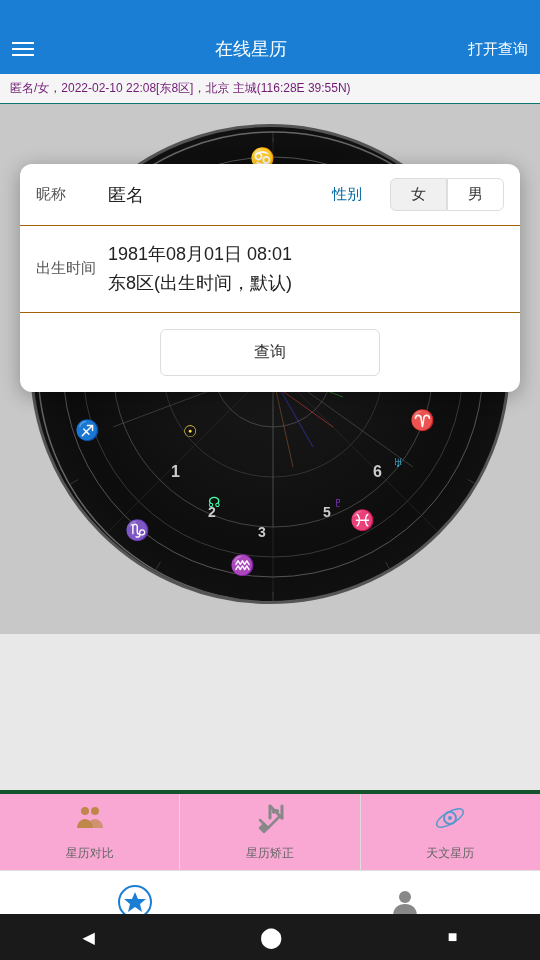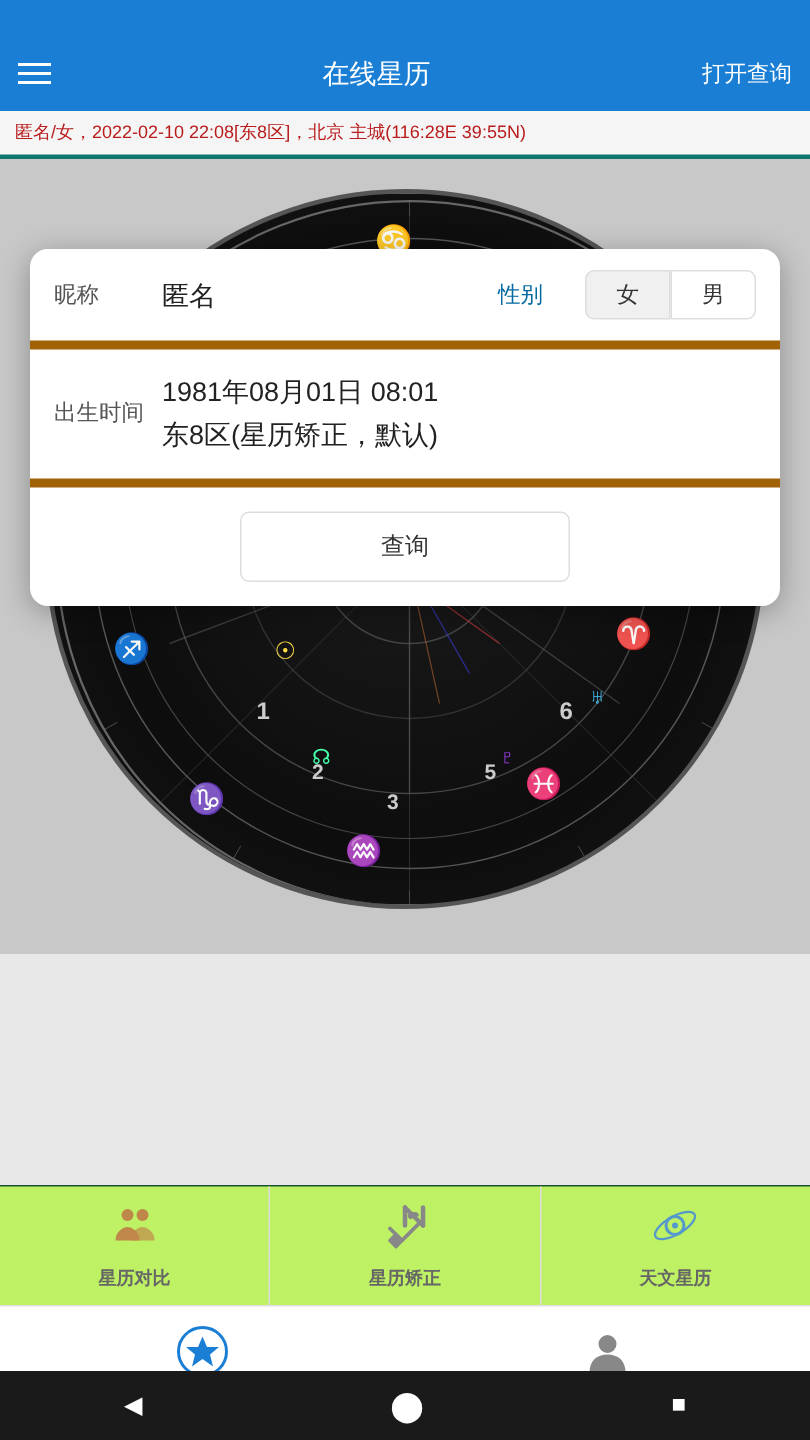--- a/index.html
+++ b/index.html
@@ -57,22 +57,22 @@
       font-size: 15px;
       cursor: pointer;
     }
 
     
     .info-bar {
       width: 100%;
       background: #f5f5f5;
       padding: 6px 10px;
       font-size: 12px;
-      color: #b91c1c;
-      border-bottom: 3px solid #0f766e;
+      color: #701a75;
+      border-bottom: 1px solid #0f766e;
     }
 
     
     .chart-area {
       width: 100%;
       height: 530px;
       background: #c8c8c8;
       position: relative;
       display: flex;
       align-items: center;
@@ -112,21 +112,21 @@
       border-radius: 12px;
       padding: 0;
       box-shadow: 0 4px 20px rgba(0,0,0,0.3);
       z-index: 10;
     }
 
     .dialog-row {
       display: flex;
       align-items: center;
       padding: 14px 16px;
-      border-bottom: 6px solid #a16207;
+      border-bottom: 1px solid #a16207;
     }
     .dialog-row:last-child {
       border-bottom: none;
     }
     .dialog-label {
       color: #555;
       font-size: 15px;
       width: 72px;
       flex-shrink: 0;
     }
@@ -188,24 +188,23 @@
       text-align: center;
     }
 
     
     .bottom-tabs {
       position: absolute;
       bottom: 90px;
       left: 0;
       right: 0;
       height: 80px;
-      background: #bef264;
-      border-top: 1px solid #14532d;
-      display: flex;
-      font-weight: bold;
+      background: #f9a8d4;
+      border-top: 4px solid #14532d;
+      display: flex;
     }
     .tab-item {
       flex: 1;
       display: flex;
       flex-direction: column;
       align-items: center;
       justify-content: center;
       gap: 4px;
       cursor: pointer;
       border-right: 1px solid #ddd;
@@ -414,21 +413,21 @@
       <div class="gender-group">
         <button class="gender-btn active">女</button>
         <button class="gender-btn">男</button>
       </div>
     </div>
 
     <div class="dialog-row" style="align-items:center;">
       <span class="dialog-label">出生时间</span>
       <div class="dialog-value multiline">
         <div>1981年08月01日 08:01</div>
-        <div>东8区(星历矫正，默认)</div>
+        <div>东8区(出生时间，默认)</div>
       </div>
     </div>
 
 
     <div class="query-row">
       <button class="query-btn">查询</button>
     </div>
   </div>
 
 </div>

